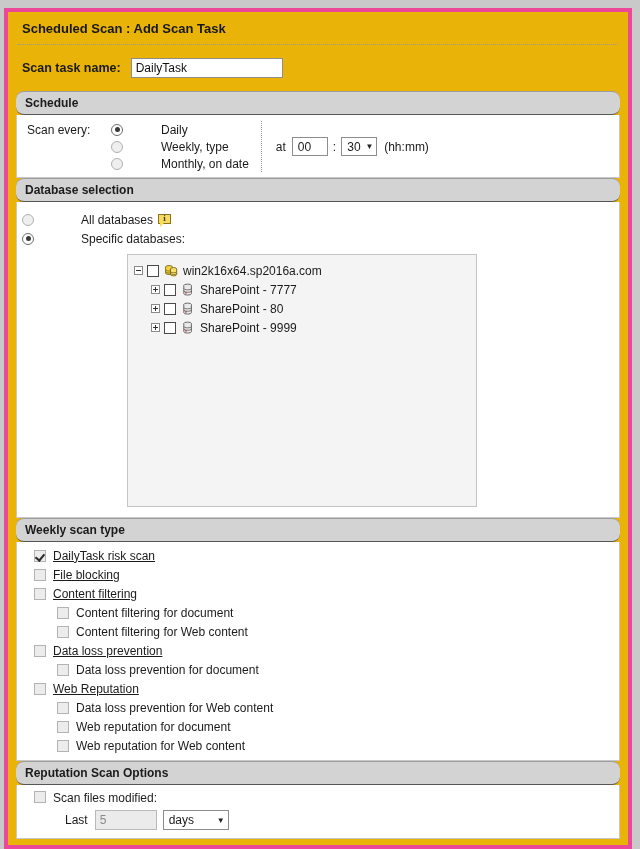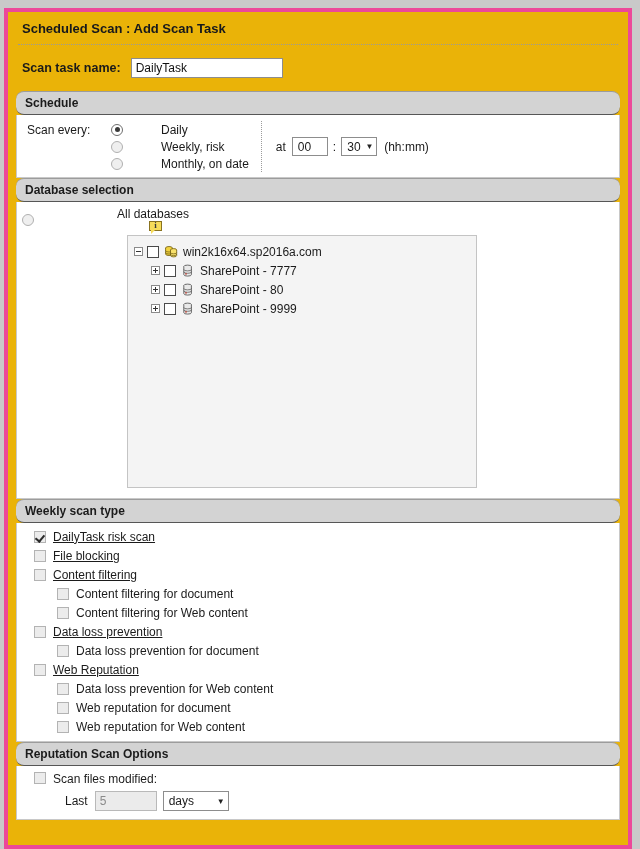--- a/index.html
+++ b/index.html
@@ -111,21 +111,21 @@
     font-size: 12px;
     box-sizing: border-box;
   }
   .select .caret { font-size: 8px; margin-left: 5px; color: #222; }
   .sel-hh, .sel-mm { width: 36px; }
 
   
   .db-body { padding: 8px 0 10px 0; position: relative; }
   .db-radio-row { display: flex; align-items: center; height: 19px; }
   .db-radio-row .rwrap { width: 22px; display: flex; justify-content: center; }
-  .db-radio-row .rlabel { margin-left: 78px; display: flex; align-items: center; flex-direction: column; }
+  .db-radio-row .rlabel { margin-left: 42px; display: flex; align-items: center; }
   .info-icon {
     display: inline-block; margin-left: 5px;
     width: 13px; height: 12px; position: relative; vertical-align: -2px;
   }
   .info-icon .bub {
     position: absolute; left: 0; top: 0; width: 13px; height: 10px;
     background: #f7dc5a; border: 1px solid #8a7320; box-sizing: border-box;
   }
   .info-icon .tail {
     position: absolute; left: 2px; top: 9px;
@@ -225,21 +225,21 @@
     <div class="sec-body">
       <div class="sched-row">
         <div class="sched-label">Scan every:</div>
         <div class="radio-col">
           <div class="radio-line">
             <span class="radio on"></span>
             <span class="lbl">Daily</span>
           </div>
           <div class="radio-line">
             <span class="radio"></span>
-            <span class="lbl">Weekly, risk</span>
+            <span class="lbl">Weekly, type</span>
           </div>
           <div class="radio-line">
             <span class="radio"></span>
             <span class="lbl">Monthly, on date</span>
           </div>
         </div>
         <div class="at-col">
           <span>at</span>
           <span class="select sel-hh" style="margin-left:6px;gap:23px;">
             <span>00</span>
@@ -267,20 +267,28 @@
         <span class="rlabel">
           <span>All databases</span>
           <span class="info-icon">
             <span class="bub"></span>
             <span class="tail"></span>
             <span class="i">i</span>
           </span>
         </span>
       </div>
 
+      <div class="db-radio-row">
+        <span class="rwrap">
+          <span class="radio on"></span>
+        </span>
+        <span class="rlabel">
+          <span>Specific databases:</span>
+        </span>
+      </div>
 
       <div class="tree-panel">
 
         <div class="tnode">
           <span class="exp"></span>
           <span class="tcheck"></span>
           <span class="dbicon">
             <svg width="14" height="14" viewBox="0 0 14 14">
               <ellipse cx="5" cy="3" rx="3.4" ry="1.5" fill="#f3d33f" stroke="#6d5a10" stroke-width="0.8"></ellipse>
               <path d="M1.6 3 v6 a3.4 1.5 0 0 0 6.8 0 V3" fill="#f3d33f" stroke="#6d5a10" stroke-width="0.8"></path>

